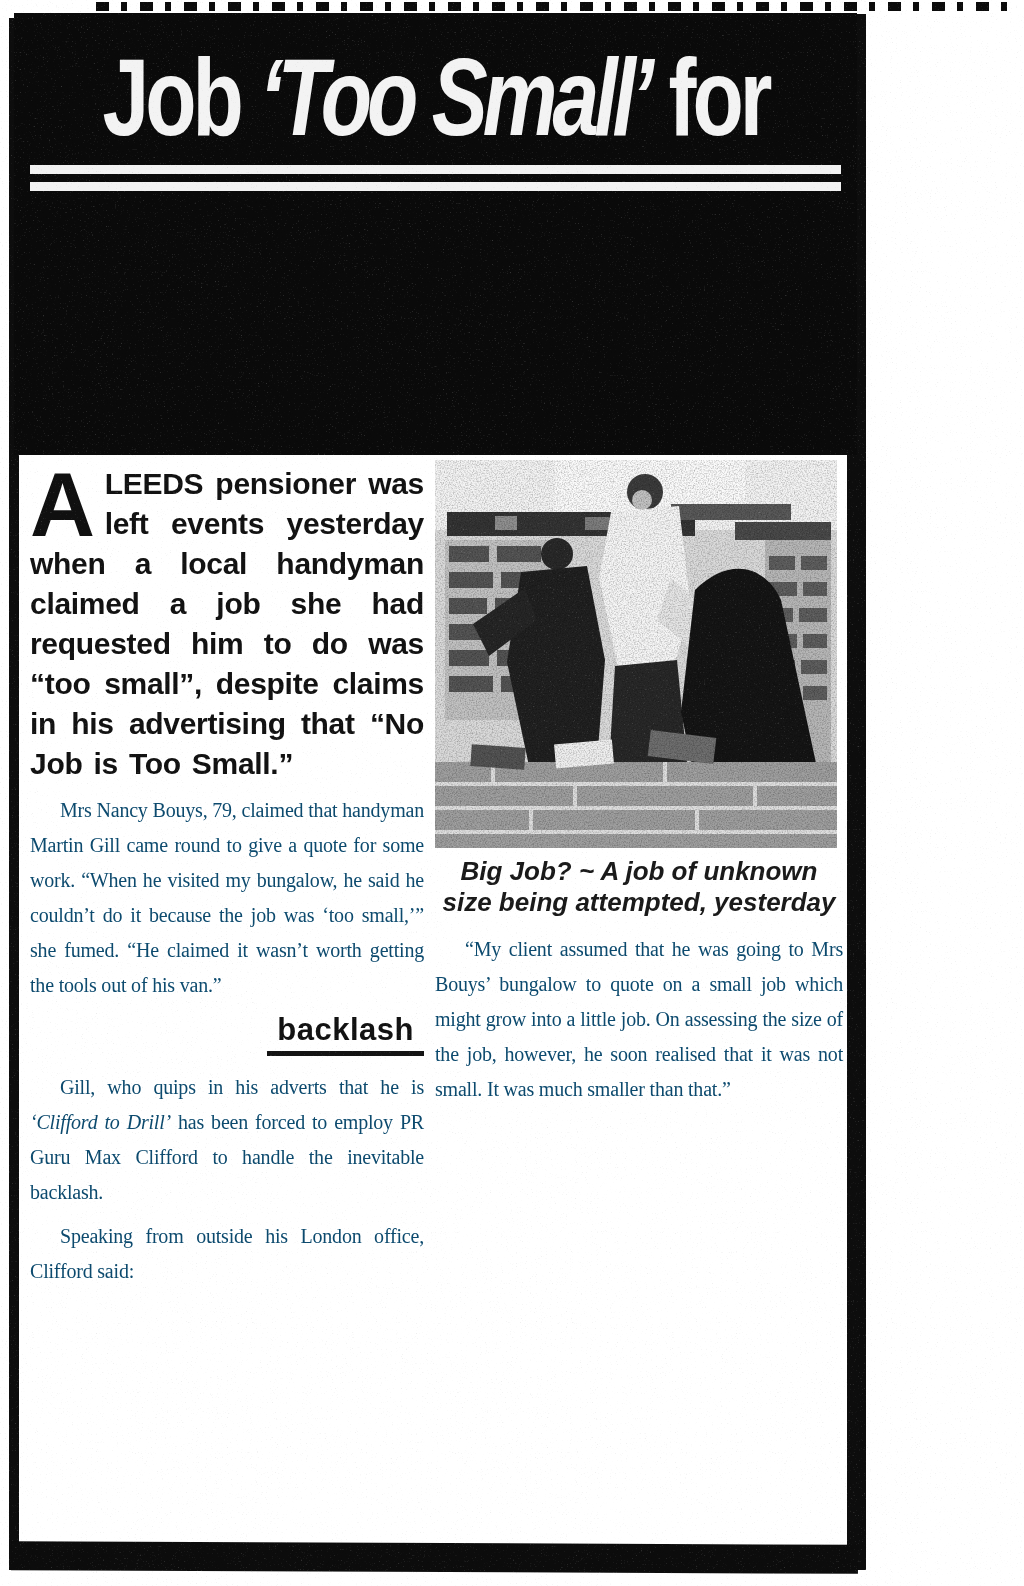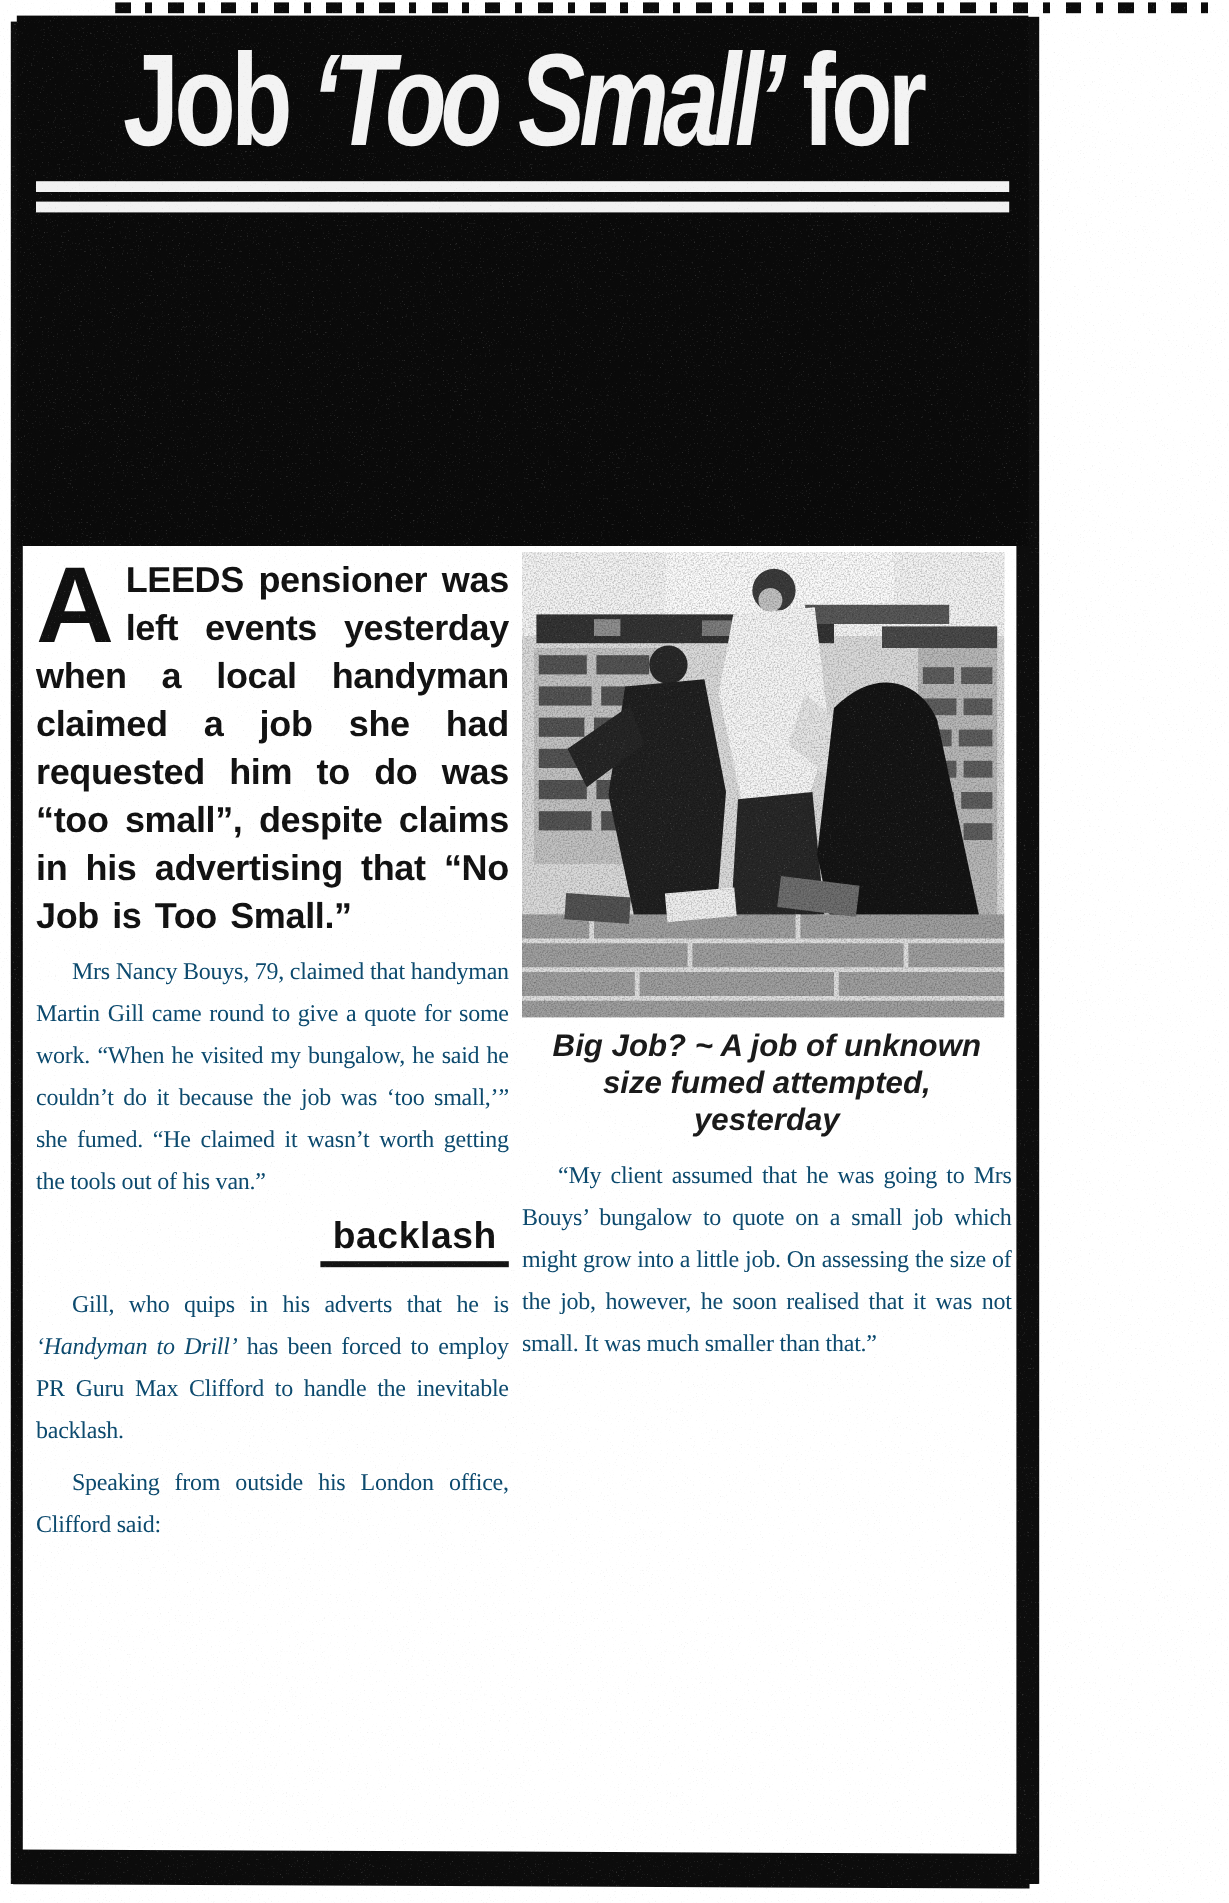--- a/index.html
+++ b/index.html
@@ -17,21 +17,21 @@
     background:repeating-linear-gradient(90deg,#0b0b0b 0 13px,transparent 13px 25px,#0b0b0b 25px 31px,transparent 31px 44px);
   }
   
   .left-border{position:absolute;left:9px;top:18px;width:10px;height:1552px;background:#0d0d0d;}
   .right-border{position:absolute;left:847px;top:14px;width:19px;height:1556px;background:#0d0d0d;}
   .bottom-bar{position:absolute;left:11px;top:1543px;width:847px;height:29px;background:#0c0c0c;transform:rotate(.25deg);}
   
   .banner{
     position:absolute;left:14px;top:13px;width:843px;height:442px;
     background:#0a0a0a;color:#f3f3f3;
-    padding-top:10px;box-sizing:border-box;
+    padding-top:24px;box-sizing:border-box;
     font-family:"Liberation Sans", sans-serif;font-weight:700;
     overflow:hidden;
   }
   .h-line{height:120px;display:flex;align-items:center;justify-content:center;}
   .cond{
     display:inline-block;white-space:nowrap;
     transform:scaleY(1.30);transform-origin:center;
     font-size:84px;letter-spacing:-4px;line-height:1;
   }
   .cond em{font-style:italic;letter-spacing:-5px;}
@@ -97,21 +97,21 @@
   </div>
 
   <div class="body-area">
 
     <div class="col col-left">
       <p class="lead"><span class="dropcap">A</span><span>LEEDS pensioner was left events yesterday when a local handyman claimed a job she had requested him to do was “too small”, despite claims in his advertising that “No Job is Too Small.”</span></p>
       <p class="serif indent">Mrs Nancy Bouys, 79, claimed that handyman Martin Gill came round to give a quote for some work. “When he visited my bungalow, he said he couldn’t do it because the job was ‘too small,’” she fumed. “He claimed it wasn’t worth getting the tools out of his van.”</p>
       <div class="subhead-wrap">
         <span class="subhead">backlash</span>
       </div>
-      <p class="serif indent"><span>Gill, who quips in his adverts that he is </span><em>‘Handyman to Drill’</em><span> has been forced to employ PR Guru Max Clifford to handle the inevitable backlash.</span></p>
+      <p class="serif indent"><span>Gill, who quips in his adverts that he is </span><em>‘Clifford to Drill’</em><span> has been forced to employ PR Guru Max Clifford to handle the inevitable backlash.</span></p>
       <p class="serif indent">Speaking from outside his London office, Clifford said:</p>
     </div>
 
     <div class="col col-right">
       <figure class="photo-fig">
         <svg class="photo" viewBox="0 0 402 388" preserveAspectRatio="none" aria-hidden="true">
           <defs>
             <filter id="photo-grain" x="0" y="0" width="100%" height="100%">
               <feTurbulence type="fractalNoise" baseFrequency="0.75" numOctaves="2" stitchTiles="stitch"></feTurbulence>
               <feColorMatrix type="matrix" values="0 0 0 0 0  0 0 0 0 0  0 0 0 0 0  1.1 0 0 0 -0.45"></feColorMatrix>
@@ -187,21 +187,21 @@
             <line x1="230" y1="302" x2="230" y2="324"></line>
               <line x1="320" y1="324" x2="320" y2="348"></line>
               <line x1="262" y1="348" x2="262" y2="372"></line>
           </g>
           <rect x="214" y="274" width="66" height="26" fill="#6e6e6e" transform="rotate(7 247 287)"></rect>
           <rect x="120" y="282" width="58" height="24" fill="#e8e8e8" transform="rotate(-5 149 294)"></rect>
           <rect x="36" y="286" width="54" height="22" fill="#555555" transform="rotate(4 63 297)"></rect>
 
           <rect x="0" y="0" width="402" height="388" filter="url(#photo-grain)" opacity="0.5"></rect>
         </svg>
-        <figcaption class="caption">Big Job? ~ A job of unknown size fumed attempted, yesterday</figcaption>
+        <figcaption class="caption">Big Job? ~ A job of unknown size being attempted, yesterday</figcaption>
       </figure>
       <p class="serif indent">“My client assumed that he was going to Mrs Bouys’ bungalow to quote on a small job which might grow into a little job. On assessing the size of the job, however, he soon realised that it was not small. It was much smaller than that.”</p>
     </div>
   </div>
 
   <svg class="overlay ov-screen" aria-hidden="true">
     <defs>
       <filter id="noise-white" x="0" y="0" width="100%" height="100%">
         <feTurbulence type="fractalNoise" baseFrequency="0.65" numOctaves="2" stitchTiles="stitch"></feTurbulence>
         <feColorMatrix type="matrix" values="0 0 0 0 1  0 0 0 0 1  0 0 0 0 1  1.6 0 0 0 -1.05"></feColorMatrix>

